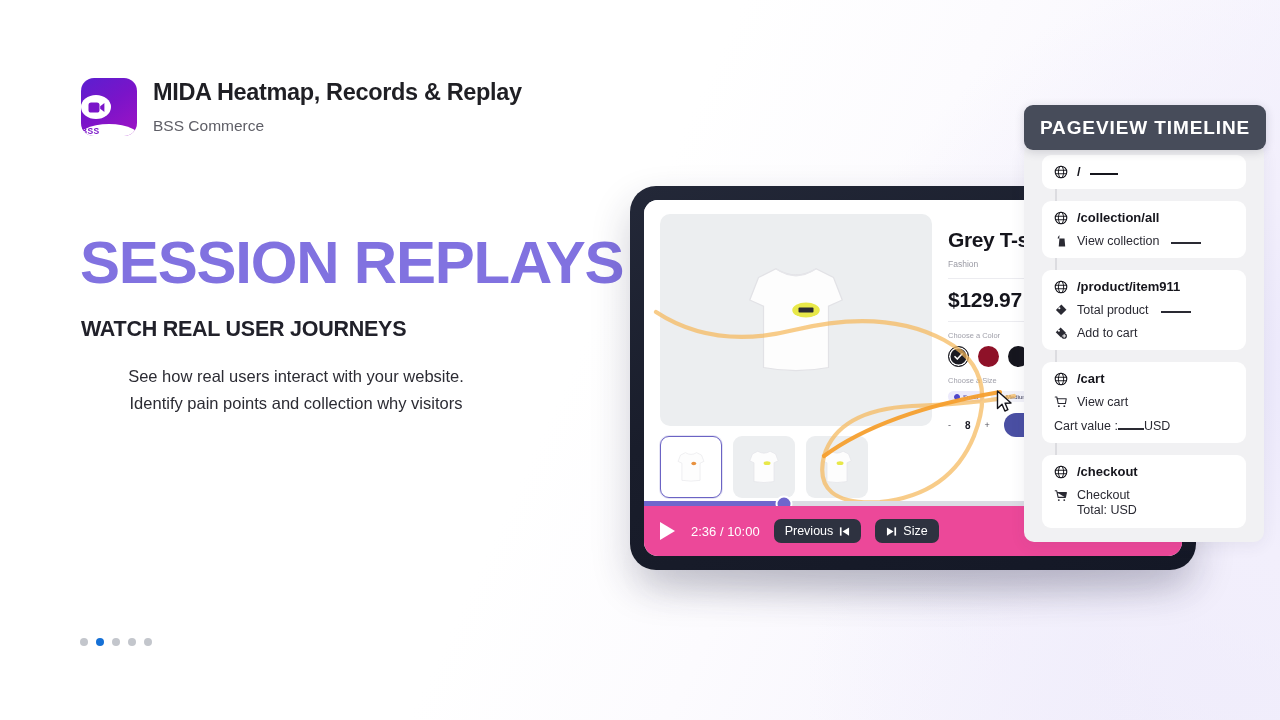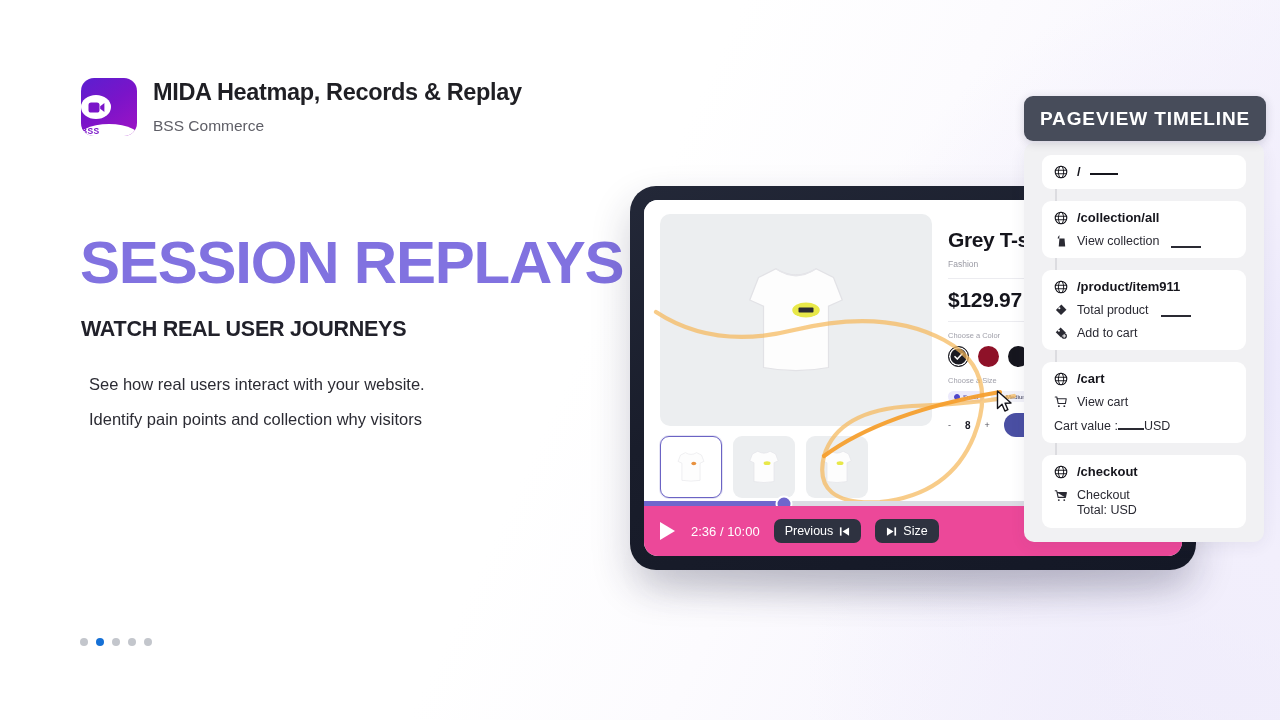--- a/index.html
+++ b/index.html
@@ -110,21 +110,21 @@
   }
   .body-copy {
     position: absolute;
     left: 81px;
     top: 363px;
     width: 430px;
     font-size: 16.5px;
     line-height: 26.5px;
     color: #2c2c34;
   }
-  .body-copy p { margin: 8px; }
+  .body-copy p { margin: 0; text-align: center; }
 
   
   .dots {
     position: absolute;
     left: 80px;
     top: 638px;
     display: flex;
     gap: 8px;
     align-items: center;
   }
@@ -296,21 +296,21 @@
   .toggle .knob2 {
     position: absolute; right: 2px; top: 2px;
     width: 14px; height: 14px; border-radius: 50%;
     background: #ffffff;
   }
   .skip-label { font-size: 12.5px; color: #ffffff; }
 
   
   .tl-badge {
     position: absolute;
-    left: 1024px; top: 96px;
+    left: 1024px; top: 105px;
     width: 242px; height: 45px;
     border-radius: 9px;
     background: #474c5a;
     display: flex; align-items: center; justify-content: center;
     font-size: 19px; font-weight: bold; color: #ffffff;
     letter-spacing: 0.9px;
     box-shadow: 0 2px 10px rgba(40,40,60,0.18);
     z-index: 6;
   }
   .tl-panel {
@@ -341,21 +341,21 @@
   .tl-url {
     display: flex; align-items: center; gap: 9px;
     font-size: 13px; font-weight: bold; color: #15151c;
   }
   .tl-url .blank {
     display: inline-block;
     border-bottom: 2.4px solid #15151c;
     width: 28px; height: 7px;
   }
   .tl-event {
-    display: flex; align-items: flex-end; gap: 9px;
+    display: flex; align-items: center; gap: 9px;
     font-size: 12.5px; color: #2a2a33;
     margin-top: 9px;
   }
   .tl-event .blank2 {
     display: inline-block;
     border-bottom: 2px solid #2a2a33;
     width: 30px; height: 6px;
     margin-left: 3px;
   }
   .tl-plain {

